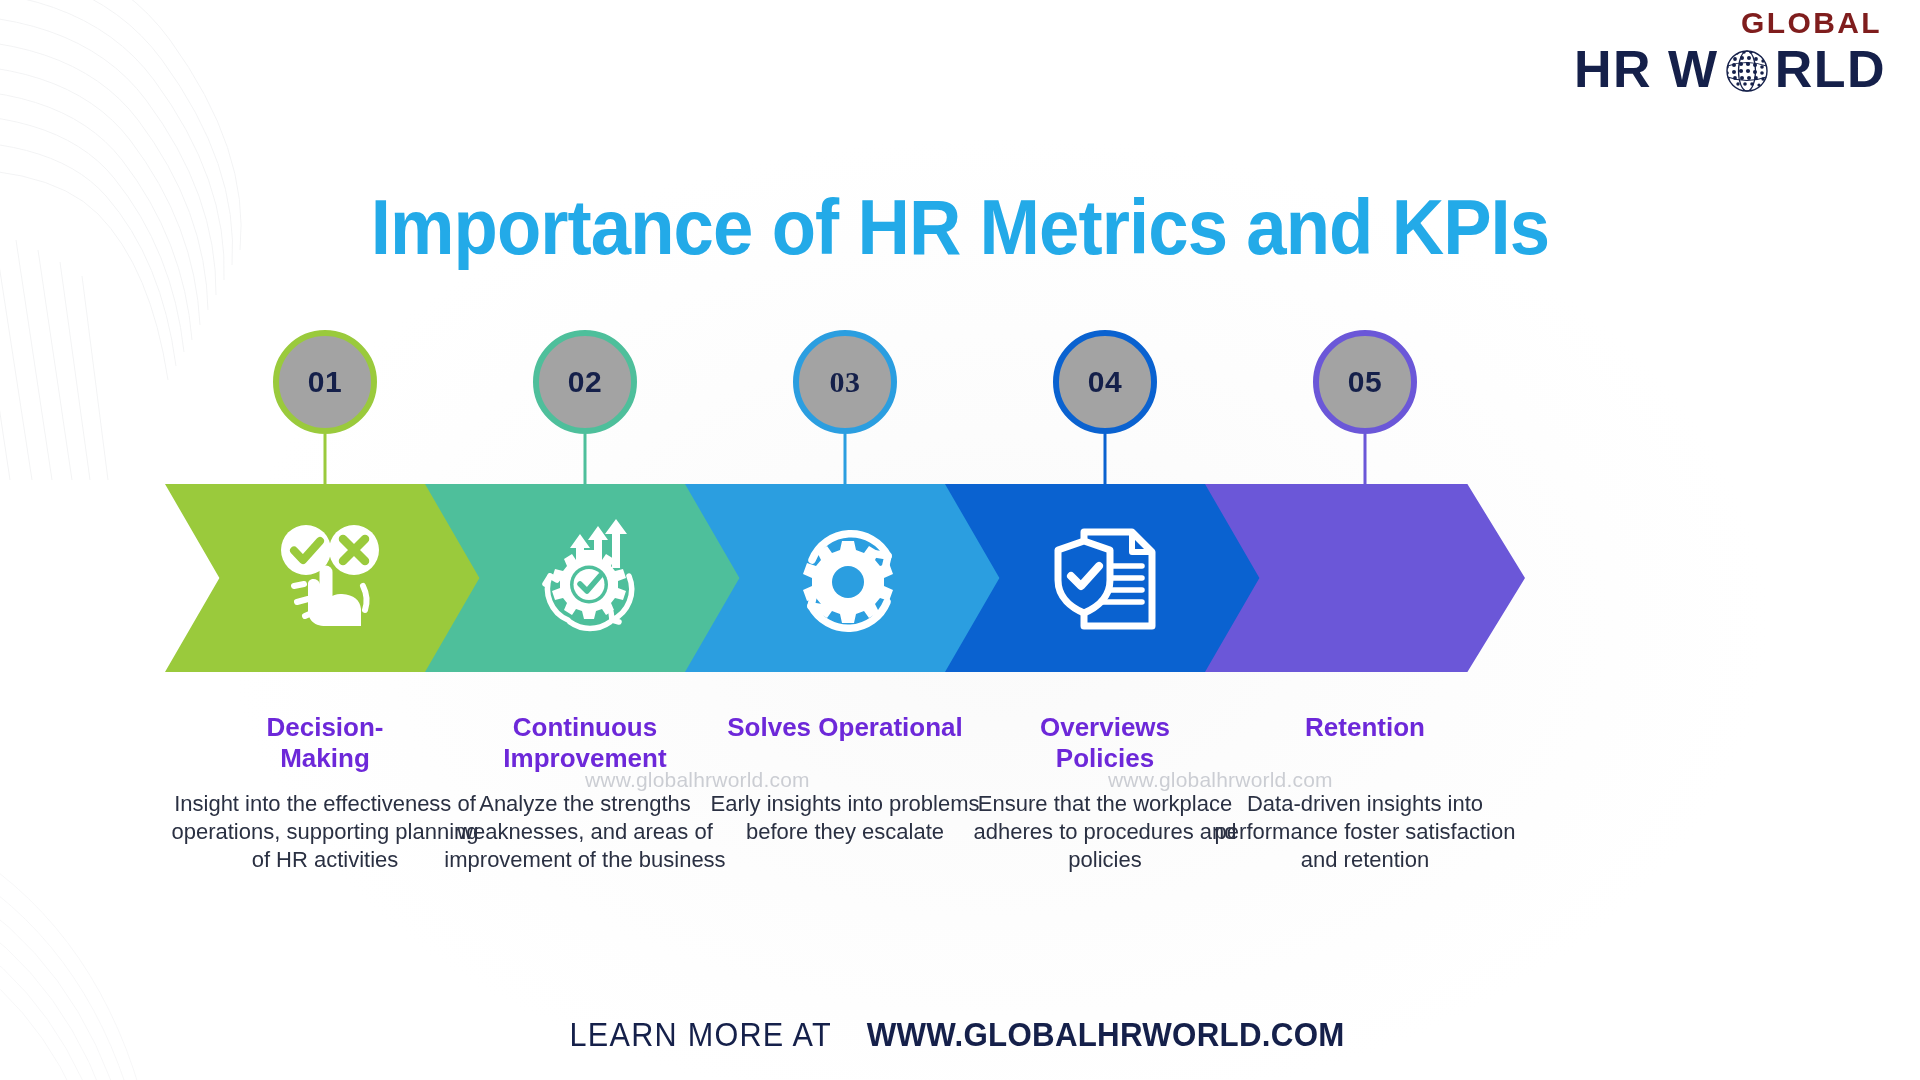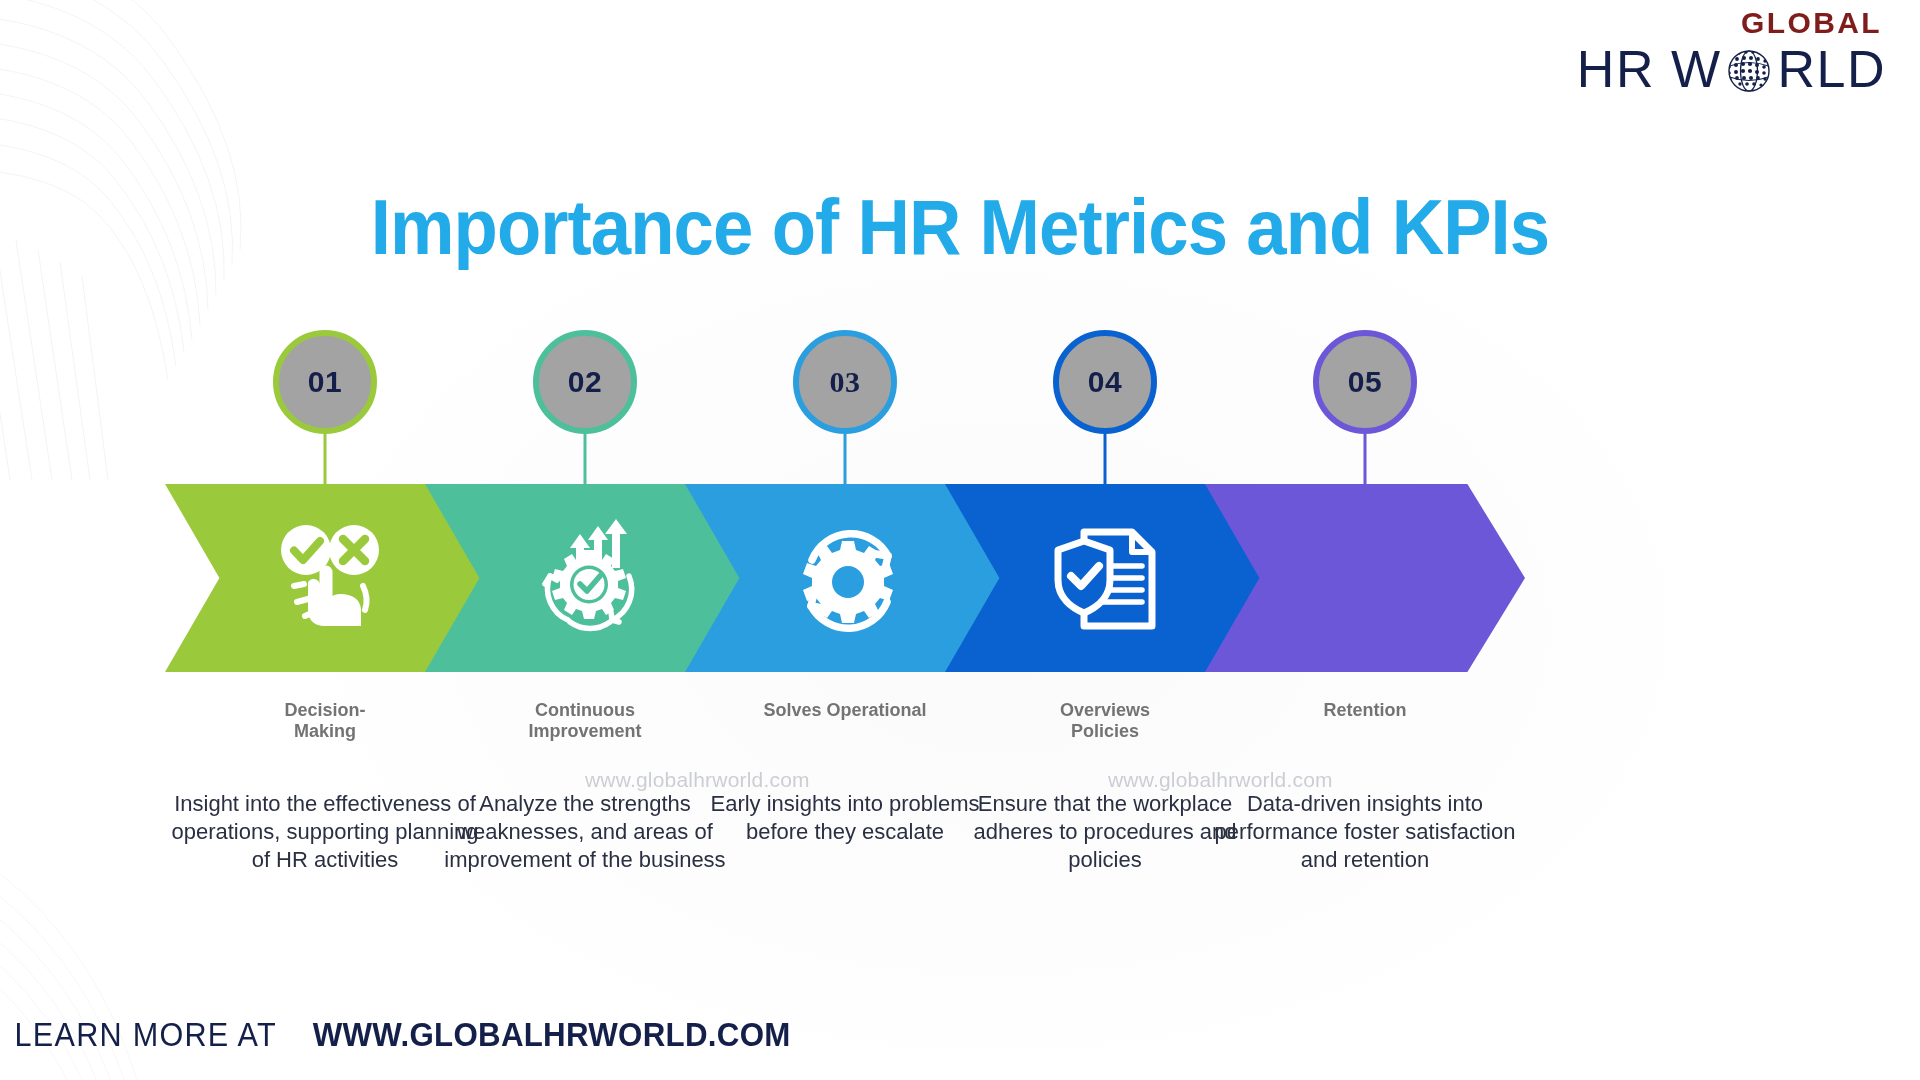--- a/index.html
+++ b/index.html
@@ -32,21 +32,21 @@
     position:absolute;right:34px;top:8px;
     text-align:right;line-height:1;
     user-select:none;
   }
   #logo .lg-top{
     font-size:30px;font-weight:bold;letter-spacing:2.4px;
     color:#7f1d1d;display:block;margin-bottom:4px;
     margin-right:4px;
   }
   #logo .lg-bot{
-    font-size:52px;font-weight:normal;letter-spacing:1.5px;
+    font-size:52px;font-weight:bold;letter-spacing:1.5px;
     color:#15204a;display:flex;align-items:center;justify-content:flex-end;
   }
   #logo .lg-globe{display:inline-block;width:54px;height:54px;margin:0 1px;position:relative;top:2px;}
 
   
   #page-title{
     position:absolute;left:0;right:0;top:130px;
     text-align:center;
     font-size:78px;
     font-weight:bold;
@@ -86,43 +86,43 @@
     clip-path:polygon(0% 0%, 82% 0%, 100% 50%, 82% 100%, 0% 100%, 17% 50%);
     display:flex;align-items:center;justify-content:center;
   }
   .arrow.first{
     clip-path:polygon(0% 0%, 82% 0%, 100% 50%, 82% 100%, 0% 100%, 17% 50%);
   }
   .arrow svg{width:128px;height:128px;display:block;margin-left:6px;}
 
   
   .step-title{
-    position:absolute;top:370px;left:0;width:320px;
+    position:absolute;top:382px;left:0;width:320px;
     text-align:center;
-    font-size:18px;font-weight:bold;color:#737373;
+    font-size:26px;font-weight:bold;color:#6d28d9;
     line-height:1.18;
   }
   .step-desc{
     position:absolute;top:460px;left:0;width:320px;
     text-align:center;
     font-size:22px;color:#2a3042;line-height:1.28;
   }
 
   
   .watermark{
     position:absolute;
     font-size:21px;color:#b9bcc4;opacity:.72;white-space:nowrap;
     letter-spacing:.2px;
     pointer-events:none;
   }
 
   
   #footer{
     position:absolute;left:0;right:0;bottom:26px;
-    text-align:left;color:#15204a;
+    text-align:center;color:#15204a;
     white-space:nowrap;
   }
   #footer .f-light{
     font-size:34px;letter-spacing:1.4px;transform:scaleX(.9);display:inline-block;
   }
   #footer .f-bold{
     font-size:34px;font-weight:bold;letter-spacing:.3px;transform:scaleX(.92);display:inline-block;
   }
 </style>
 </head>

